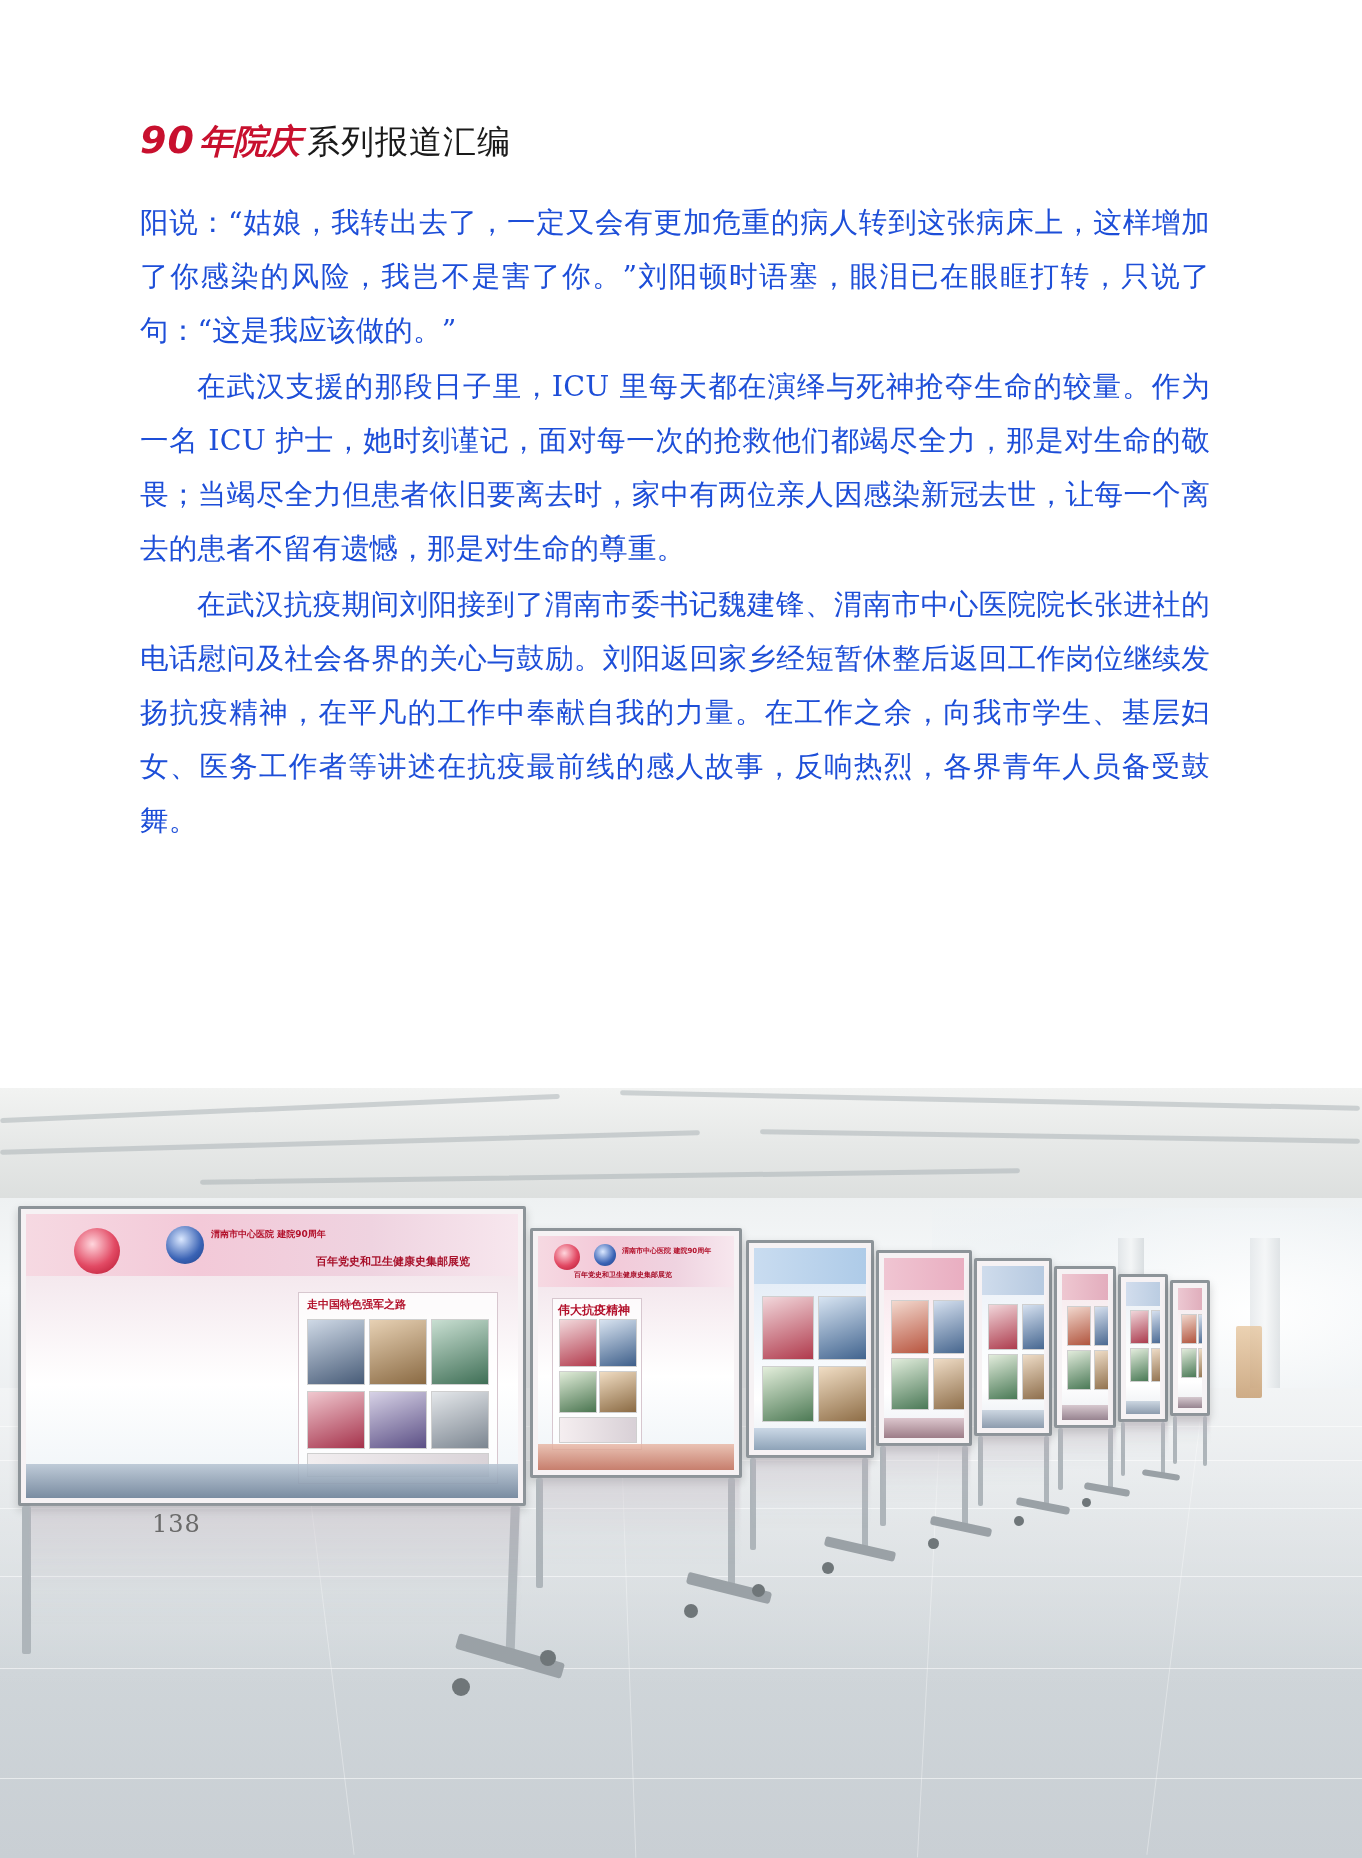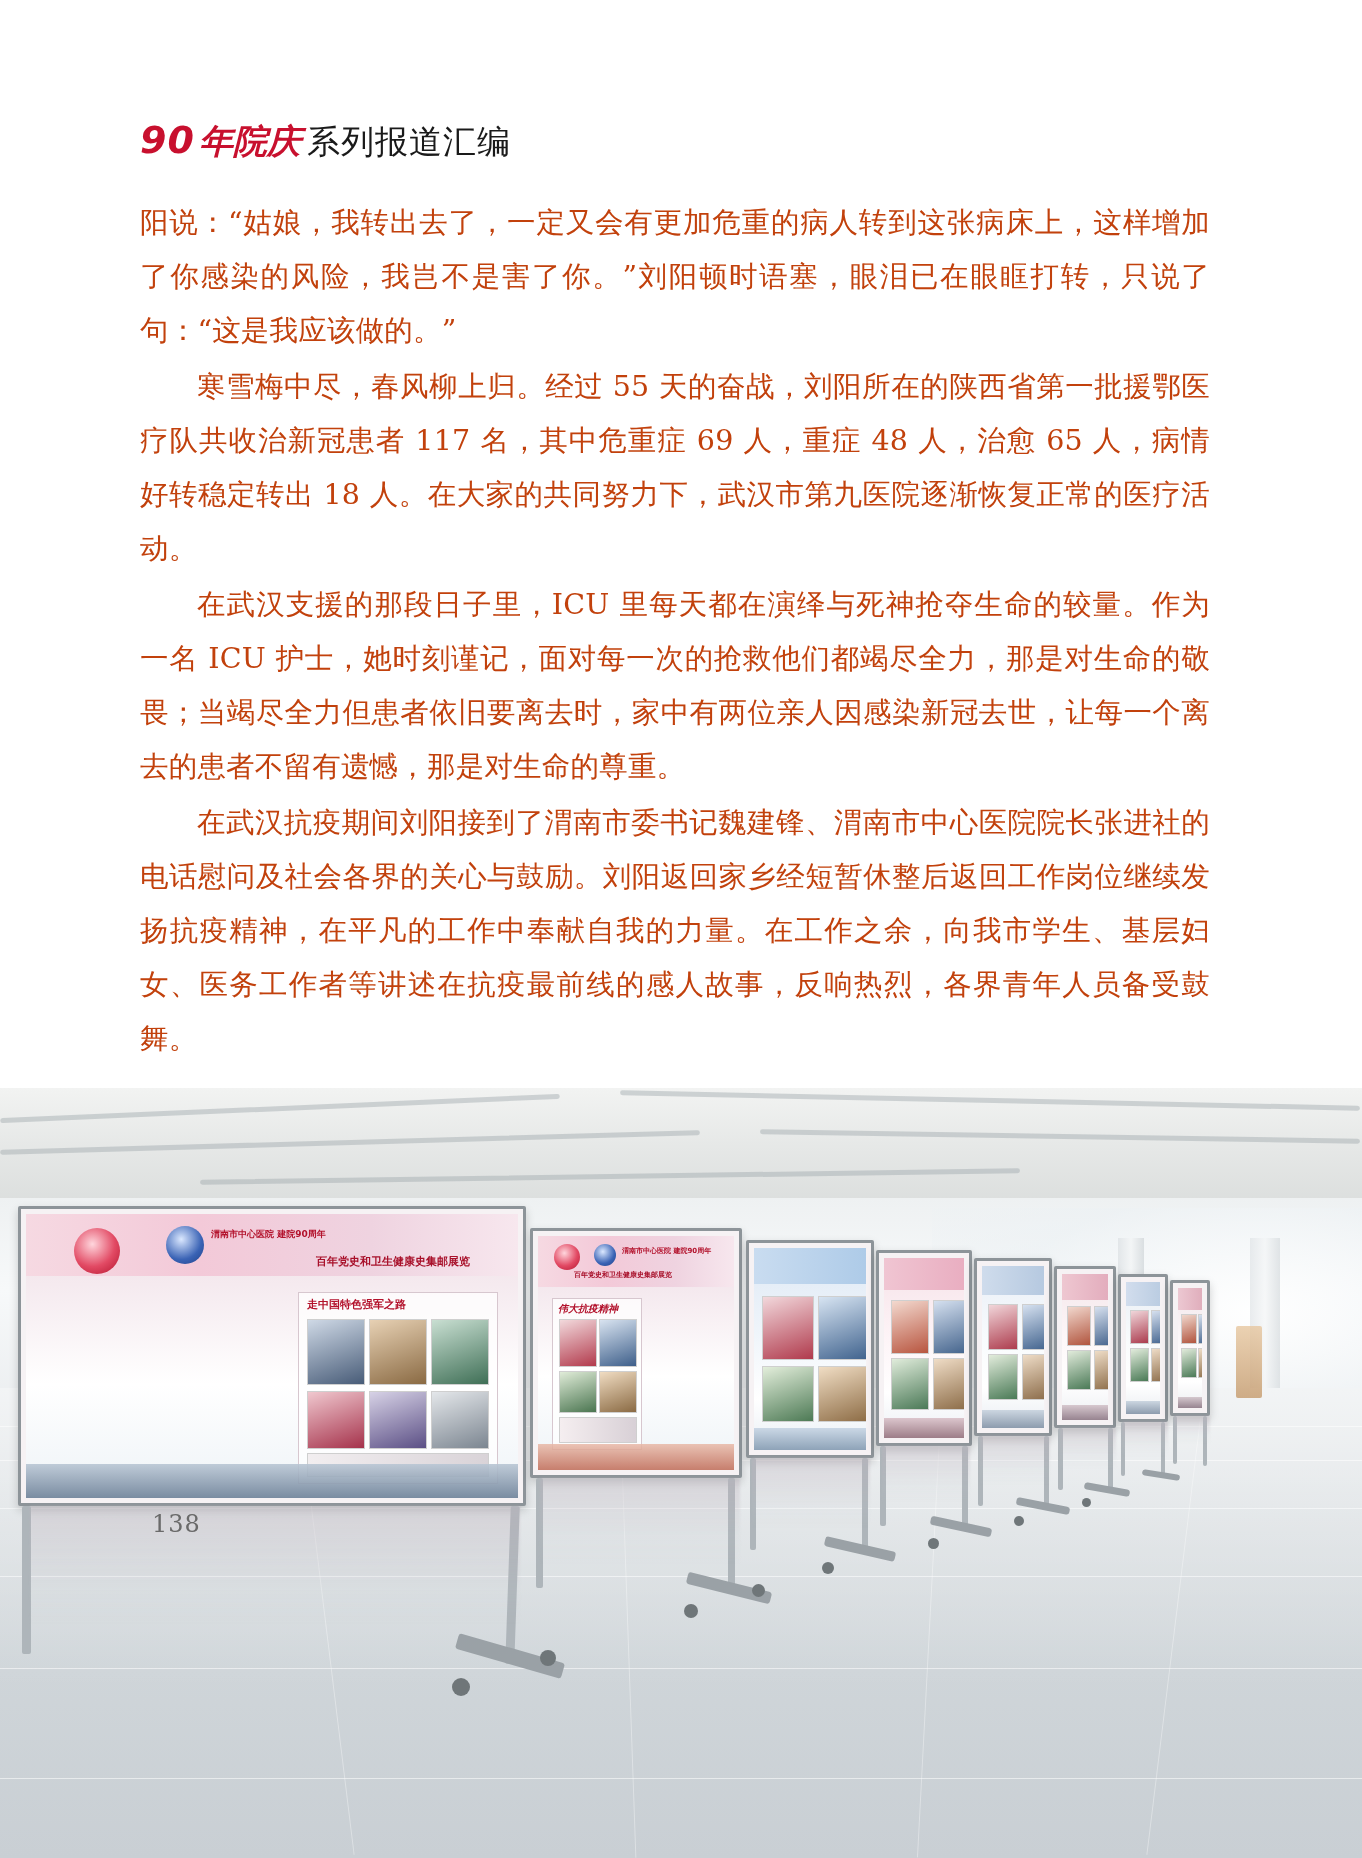--- a/index.html
+++ b/index.html
@@ -51,21 +51,21 @@
   
   .article {
     position: absolute;
     left: 140px;
     top: 196px;
     width: 1070px;
   }
   .para {
     font-size: 28.5px;
     line-height: 54px;
-    color: #c2410c;
+    color: #1d4ed8;
     text-align: justify;
     text-justify: inter-ideograph;
     margin: 0 0 2px 0;
     letter-spacing: 0.2px;
   }
   .indent {
     text-indent: 2em;
   }
 
   
@@ -206,21 +206,20 @@
 <body>
 
 <div class="page-header">
   <span class="header-90">90</span>
   <span class="header-anniv">年院庆</span>
   <span class="header-rest">系列报道汇编</span>
 </div>
 
 <div class="article">
   <p class="para">阳说：“姑娘，我转出去了，一定又会有更加危重的病人转到这张病床上，这样增加了你感染的风险，我岂不是害了你。”刘阳顿时语塞，眼泪已在眼眶打转，只说了句：“这是我应该做的。”</p>
-  <p class="para indent">寒雪梅中尽，春风柳上归。经过 55 天的奋战，刘阳所在的陕西省第一批援鄂医疗队共收治新冠患者 117 名，其中危重症 69 人，重症 48 人，治愈 65 人，病情好转稳定转出 18 人。在大家的共同努力下，武汉市第九医院逐渐恢复正常的医疗活动。</p>
   <p class="para indent">在武汉支援的那段日子里，ICU 里每天都在演绎与死神抢夺生命的较量。作为一名 ICU 护士，她时刻谨记，面对每一次的抢救他们都竭尽全力，那是对生命的敬畏；当竭尽全力但患者依旧要离去时，家中有两位亲人因感染新冠去世，让每一个离去的患者不留有遗憾，那是对生命的尊重。</p>
   <p class="para indent">在武汉抗疫期间刘阳接到了渭南市委书记魏建锋、渭南市中心医院院长张进社的电话慰问及社会各界的关心与鼓励。刘阳返回家乡经短暂休整后返回工作岗位继续发扬抗疫精神，在平凡的工作中奉献自我的力量。在工作之余，向我市学生、基层妇女、医务工作者等讲述在抗疫最前线的感人故事，反响热烈，各界青年人员备受鼓舞。</p>
 </div>
 
 <div class="photo">
 
   <div class="ceiling"></div>
   <div class="ceiling-band" style="left:0; top:18px; width:560px; transform:rotate(-2.5deg);"></div>
   <div class="ceiling-band" style="left:0; top:52px; width:700px; transform:rotate(-1.6deg);"></div>
   <div class="ceiling-band" style="left:200px; top:86px; width:820px; transform:rotate(-0.8deg);"></div>
@@ -279,21 +278,21 @@
 
   <div class="board" style="left:530px; top:140px; width:212px; height:250px;">
     <div class="board-inner">
       <div class="board-title-strip"></div>
       <div class="logo-dot" style="left:16px; top:8px; width:26px; height:26px; background:radial-gradient(circle at 40% 35%, #ffd6dd 0%, #e24a64 55%, #b3122c 100%);"></div>
       <div class="logo-dot" style="left:56px; top:8px; width:22px; height:22px; background:radial-gradient(circle at 40% 35%, #dbe8ff 0%, #3a63b5 60%, #1d3f87 100%);"></div>
       <div class="red-caption" style="left:84px; top:10px; font-size:7px;">渭南市中心医院 建院90周年</div>
       <div class="red-caption" style="left:36px; top:34px; font-size:7px; color:#a8102a;">百年党史和卫生健康史集邮展览</div>
 
       <div class="panel-box" style="left:14px; top:62px; width:88px; height:150px;">
-        <div class="red-caption" style="left:5px; top:3px; font-size:10px;font-style:italic;">伟大抗疫精神</div>
+        <div class="red-caption" style="left:5px; top:3px; font-size:12px;">伟大抗疫精神</div>
         <div class="stamp" style="left:6px; top:20px; width:36px; height:46px; background:linear-gradient(160deg,#f2d9dc,#b23a4c);"></div>
         <div class="stamp" style="left:46px; top:20px; width:36px; height:46px; background:linear-gradient(160deg,#d8e3f0,#3e5f8a);"></div>
         <div class="stamp" style="left:6px; top:72px; width:36px; height:40px; background:linear-gradient(160deg,#e0ecd8,#4a7550);"></div>
         <div class="stamp" style="left:46px; top:72px; width:36px; height:40px; background:linear-gradient(160deg,#f0dcc2,#8a6a43);"></div>
         <div class="stamp" style="left:6px; top:118px; width:76px; height:24px; background:linear-gradient(90deg,#f5eef0,#d8d0d6);"></div>
       </div>
       <div style="position:absolute; left:0; bottom:0; width:100%; height:26px; background:linear-gradient(180deg,#e8b9a8 0%, #c06a55 100%); opacity:.85;"></div>
     </div>
   </div>
   <div class="leg" style="left:536px; top:390px; width:7px; height:110px;"></div>

